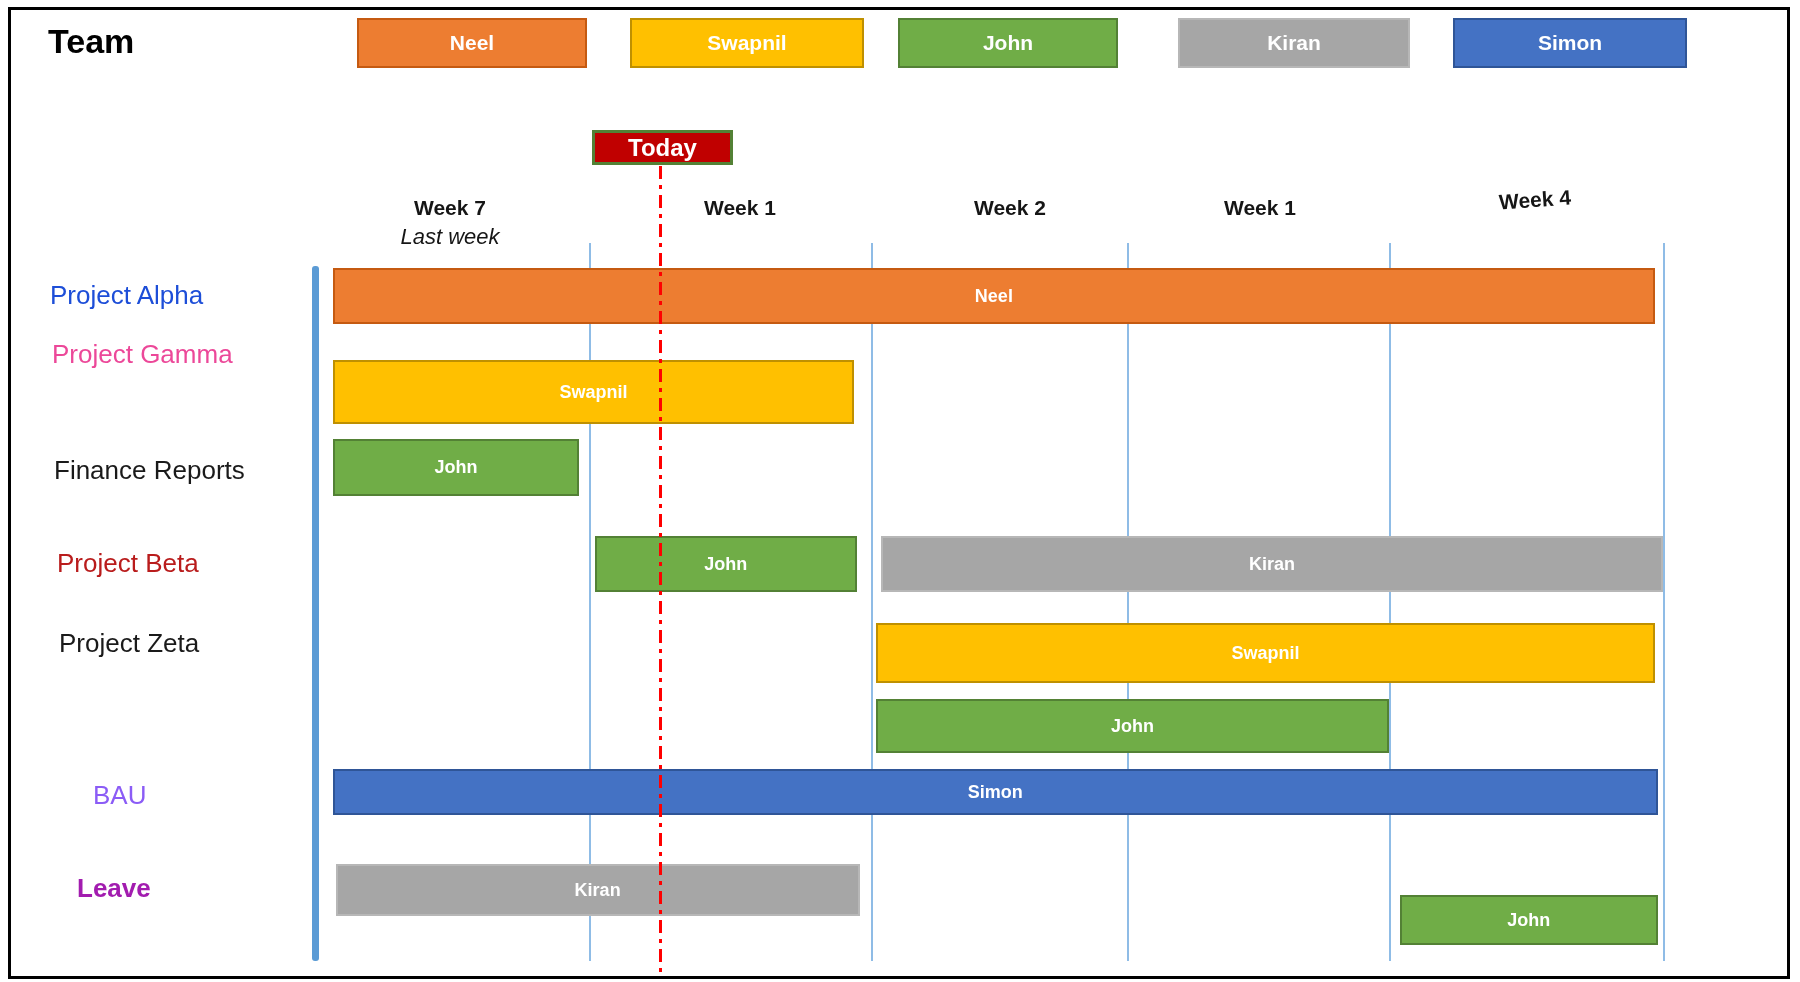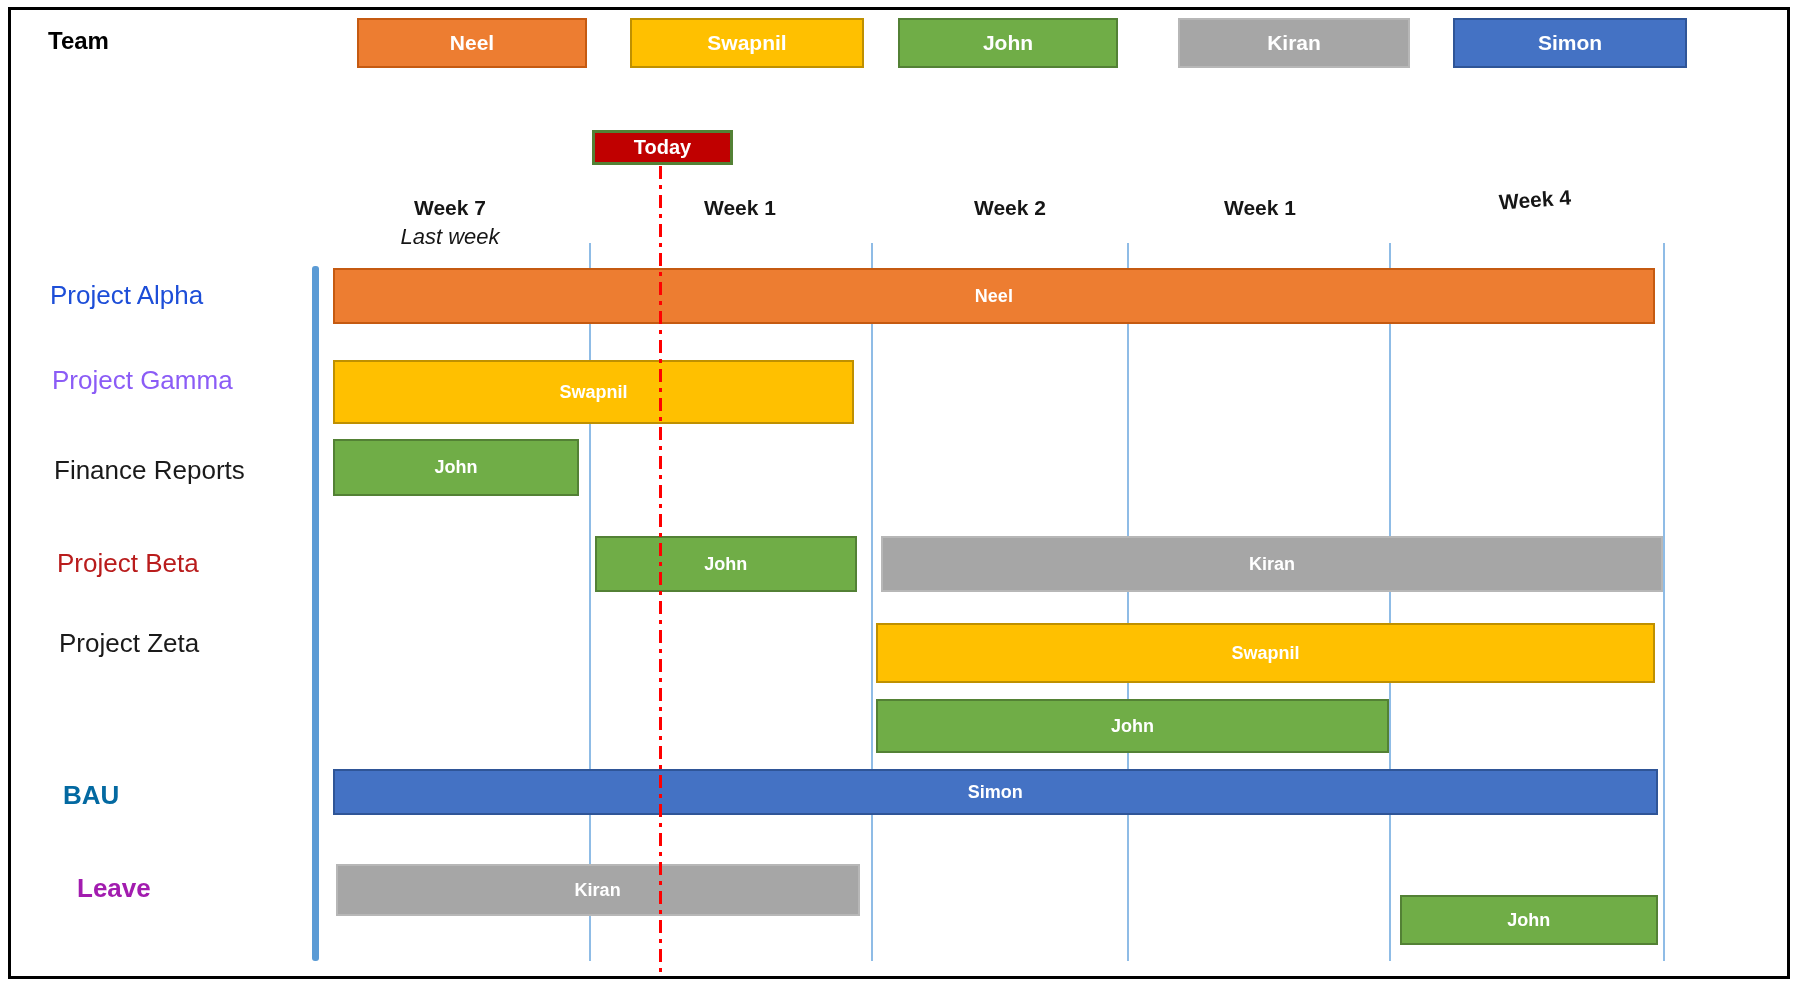--- a/index.html
+++ b/index.html
@@ -7,31 +7,31 @@
     width:1800px;height:982px;position:relative;overflow:hidden;
     background:#ffffff;font-family:"Liberation Sans",sans-serif;
   }
   .abs{position:absolute;}
   #frame{
     position:absolute;left:8px;top:7px;right:10px;bottom:3px;
     border:3px solid #000;pointer-events:none;
   }
   #title{
     position:absolute;left:48px;top:18px;
-    font-size:24px;font-weight:bold;color:#000;line-height:46px;
+    font-size:34px;font-weight:bold;color:#000;line-height:46px;
   }
   .legend-box,.bar{
     display:flex;align-items:center;justify-content:center;
     color:#ffffff;box-sizing:border-box;white-space:nowrap;
   }
   .legend-box{font-size:21px;font-weight:600;border:2px solid;}
   .bar{font-size:18px;font-weight:600;border:2px solid;}
   #today-badge{
     display:flex;align-items:center;justify-content:center;
-    box-sizing:border-box;font-size:20px;font-weight:bold;color:#fff;
+    box-sizing:border-box;font-size:24px;font-weight:bold;color:#fff;
     z-index:6;
   }
   .weeklabel{
     font-size:21px;font-weight:bold;color:#161616;
     transform:translateX(-50%);text-align:center;white-space:nowrap;z-index:3;
   }
   .week-sub{font-size:22px;font-weight:normal;font-style:italic;}
   .rowlabel{
     font-size:26px;color:#1a1a1a;white-space:nowrap;
     transform:translateY(-50%);z-index:3;
@@ -78,25 +78,25 @@
     <div class="gridline abs" style="left: 589px; top: 243px; height: 718px; background: rgb(143, 188, 230);"></div>
     <div class="gridline abs" style="left: 871px; top: 243px; height: 718px; background: rgb(143, 188, 230);"></div>
     <div class="gridline abs" style="left: 1127px; top: 243px; height: 718px; background: rgb(143, 188, 230);"></div>
     <div class="gridline abs" style="left: 1389px; top: 243px; height: 718px; background: rgb(143, 188, 230);"></div>
     <div class="gridline abs" style="left: 1663px; top: 243px; height: 718px; background: rgb(143, 188, 230);"></div>
   </div>
 <div id="axis-line" class="abs" style="left: 312px; top: 266px; height: 695px; background: rgb(91, 155, 213);"></div>
 
 <div id="row-labels">
     <div class="rowlabel abs" style="left: 50px; top: 295px; color: #1d4ed8; font-weight: normal;">Project Alpha</div>
-    <div class="rowlabel abs" style="left: 52px; top: 380px; color: #8b5cf6; font-weight: normal;">Project Gamma</div>
+    <div class="rowlabel abs" style="left: 52px; top: 354px; color: #ec4899; font-weight: normal;">Project Gamma</div>
     <div class="rowlabel abs" style="left: 54px; top: 470px; color: rgb(26, 26, 26); font-weight: normal;">Finance Reports</div>
     <div class="rowlabel abs" style="left: 57px; top: 563px; color: #b91c1c; font-weight: normal;">Project Beta</div>
     <div class="rowlabel abs" style="left: 59px; top: 643px; color: rgb(26, 26, 26); font-weight: normal;">Project Zeta</div>
-    <div class="rowlabel abs" style="left: 63px; top: 795px; color: #0369a1; font-weight: bold;">BAU</div>
+    <div class="rowlabel abs" style="left: 93px; top: 795px; color: #8b5cf6; font-weight: normal;">BAU</div>
     <div class="rowlabel abs" style="left: 77px; top: 888px; color: #a21caf; font-weight: bold;">Leave</div>
   </div>
 <div id="bars">
     <div class="bar abs" style="left: 333px; top: 268px; width: 1321.78px; height: 56px; background: rgb(237, 125, 49); border-color: rgb(197, 90, 17);">Neel</div>
     <div class="bar abs" style="left: 333px; top: 360px; width: 521.08px; height: 64px; background: rgb(255, 192, 0); border-color: rgb(191, 144, 0);">Swapnil</div>
     <div class="bar abs" style="left: 333px; top: 439px; width: 245.76px; height: 57px; background: rgb(112, 173, 71); border-color: rgb(83, 129, 53);">John</div>
     <div class="bar abs" style="left: 594.64px; top: 536px; width: 262.26px; height: 56px; background: rgb(112, 173, 71); border-color: rgb(83, 129, 53);">John</div>
     <div class="bar abs" style="left: 881.24px; top: 536px; width: 781.76px; height: 56px; background: rgb(166, 166, 166); border-color: rgb(183, 183, 183);">Kiran</div>
     <div class="bar abs" style="left: 876.12px; top: 623px; width: 778.66px; height: 60px; background: rgb(255, 192, 0); border-color: rgb(191, 144, 0);">Swapnil</div>
     <div class="bar abs" style="left: 876.12px; top: 699px; width: 512.88px; height: 54px; background: rgb(112, 173, 71); border-color: rgb(83, 129, 53);">John</div>

